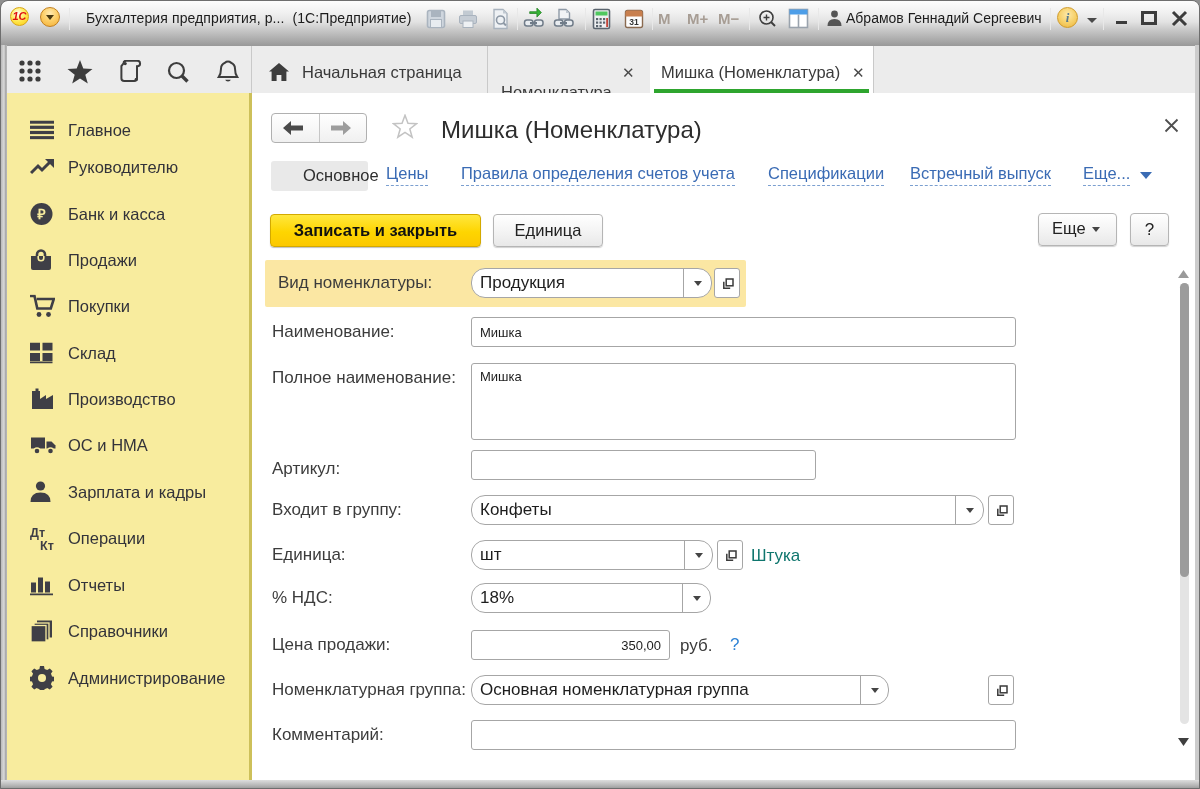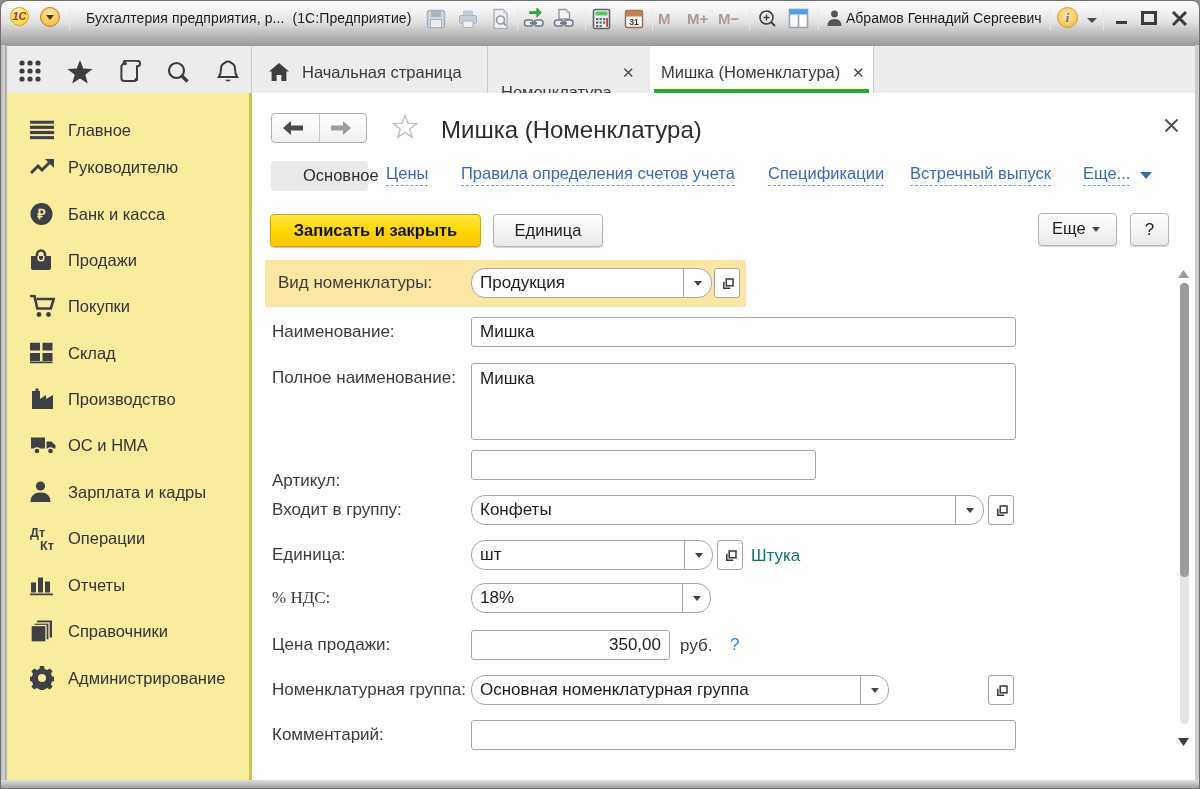--- a/index.html
+++ b/index.html
@@ -21,21 +21,21 @@
   background:linear-gradient(180deg,#dedede,#b5b5b5 55%,#8f8f8f); }
 .mitem { position:absolute; left:0; width:245px; height:46px; }
 .mitem svg { position:absolute; left:23px; top:50%; transform:translateY(-50%); }
 .mitem span { position:absolute; left:61px; top:50%; transform:translateY(-50%);
   font-size:16.5px; color:#33333a; white-space:nowrap; }
 .tb-sep { position:absolute; top:7px; width:1px; height:22px; background:#ababab; border-right:1px solid #e8e8e8; }
 .tabsep { position:absolute; top:0; width:1px; height:47px; background:#c9c9c9; }
 .tabtxt { font-size:16.5px; color:#3a3a3a; white-space:nowrap; }
 .tclose { font-size:15px; color:#4a4a4a; }
 .inp { position:absolute; background:#fff; border:1px solid #a6a6a6; border-radius:3px;
-  height:30px; font-size:17px; color:#1d1d1d; display:flex; align-items:center; padding:0 8px; }
+  height:30px; font-size:13px; color:#1d1d1d; display:flex; align-items:center; padding:0 8px; }
 .lbl { position:absolute; font-size:17px; color:#3c3c3c; white-space:nowrap; }
 .combo { position:absolute; background:#fff; border:1px solid #a6a6a6; border-radius:14px; height:30px; }
 .combo .ctext { position:absolute; left:8px; top:0; bottom:0; display:flex; align-items:center; font-size:17px; color:#1d1d1d; white-space:nowrap;}
 .combo .cbtn { position:absolute; right:0; top:0; width:28px; height:28px; border-left:1px solid #a6a6a6; }
 .combo .cbtn:after { content:""; position:absolute; left:50%; top:50%; margin:-2px 0 0 -4px;
   border-left:4px solid transparent; border-right:4px solid transparent; border-top:5px solid #444; }
 .openbtn { position:absolute; width:26px; height:30px; background:#fff; border:1px solid #a6a6a6; border-radius:3px; }
 .blue { color:#3a6bb4; }
 .navlink { position:absolute; top:71px; font-size:16.5px; color:#3a6bb4; border-bottom:1px dashed #7b9fd0; padding-bottom:2px; white-space:nowrap; }
 </style>
@@ -350,21 +350,21 @@
         <svg style="position:absolute;left:6px;top:8px;" width="14" height="14" viewBox="0 0 14 14">
           <path d="M2.8 4.8 v6.4 h6.4" fill="none" stroke="#3a3a3a" stroke-width="1.5"></path>
           <rect x="5.2" y="2" width="6.8" height="6.8" fill="#fff" stroke="#3a3a3a" stroke-width="1.5"></rect>
         </svg>
       </div>
 
       <div class="lbl" style="left:265px;top:229px;">Наименование:</div>
       <div class="inp" style="left:464px;top:224px;width:545px;">Мишка</div>
       <div class="lbl" style="left:265px;top:275px;">Полное наименование:</div>
       <div class="inp" style="left:464px;top:270px;width:545px;height:77px;align-items:flex-start;padding-top:5px;">Мишка</div>
-      <div class="lbl" style="left:265px;top:378px;">Артикул:</div>
+      <div class="lbl" style="left:265px;top:366px;">Артикул:</div>
       <div class="inp" style="left:464px;top:357px;width:345px;"></div>
       <div class="lbl" style="left:265px;top:407px;">Входит в группу:</div>
       <div class="combo" style="left:464px;top:402px;width:513px;">
           <div class="ctext">Конфеты</div>
           <div class="cbtn"></div>
         </div>
       <div class="openbtn" style="left:981px;top:402px;">
         <svg style="position:absolute;left:6px;top:8px;" width="14" height="14" viewBox="0 0 14 14">
           <path d="M2.8 4.8 v6.4 h6.4" fill="none" stroke="#3a3a3a" stroke-width="1.5"></path>
           <rect x="5.2" y="2" width="6.8" height="6.8" fill="#fff" stroke="#3a3a3a" stroke-width="1.5"></rect>
@@ -375,21 +375,21 @@
           <div class="ctext">шт</div>
           <div class="cbtn"></div>
         </div>
       <div class="openbtn" style="left:710px;top:447px;">
         <svg style="position:absolute;left:6px;top:8px;" width="14" height="14" viewBox="0 0 14 14">
           <path d="M2.8 4.8 v6.4 h6.4" fill="none" stroke="#3a3a3a" stroke-width="1.5"></path>
           <rect x="5.2" y="2" width="6.8" height="6.8" fill="#fff" stroke="#3a3a3a" stroke-width="1.5"></rect>
         </svg>
       </div>
       <div class="lbl" style="left:744px;top:453px;color:#0f766e;">Штука</div>
-      <div class="lbl" style="left:265px;top:495px;font-family:Liberation Serif, serif;">% НДС:</div>
+      <div class="lbl" style="left:265px;top:495px;">% НДС:</div>
       <div class="combo" style="left:464px;top:490px;width:240px;">
           <div class="ctext">18%</div>
           <div class="cbtn"></div>
         </div>
       <div class="lbl" style="left:265px;top:542px;">Цена продажи:</div>
       <div class="inp" style="left:464px;top:537px;width:199px;justify-content:flex-end;">350,00</div>
       <div class="lbl" style="left:673px;top:543px;">руб.</div>
       <div class="lbl blue" style="left:723px;top:542px;color:#2e83d6;">?</div>
       <div class="lbl" style="left:265px;top:587px;">Номенклатурная группа:</div>
       <div class="combo" style="left:464px;top:582px;width:418px;">

